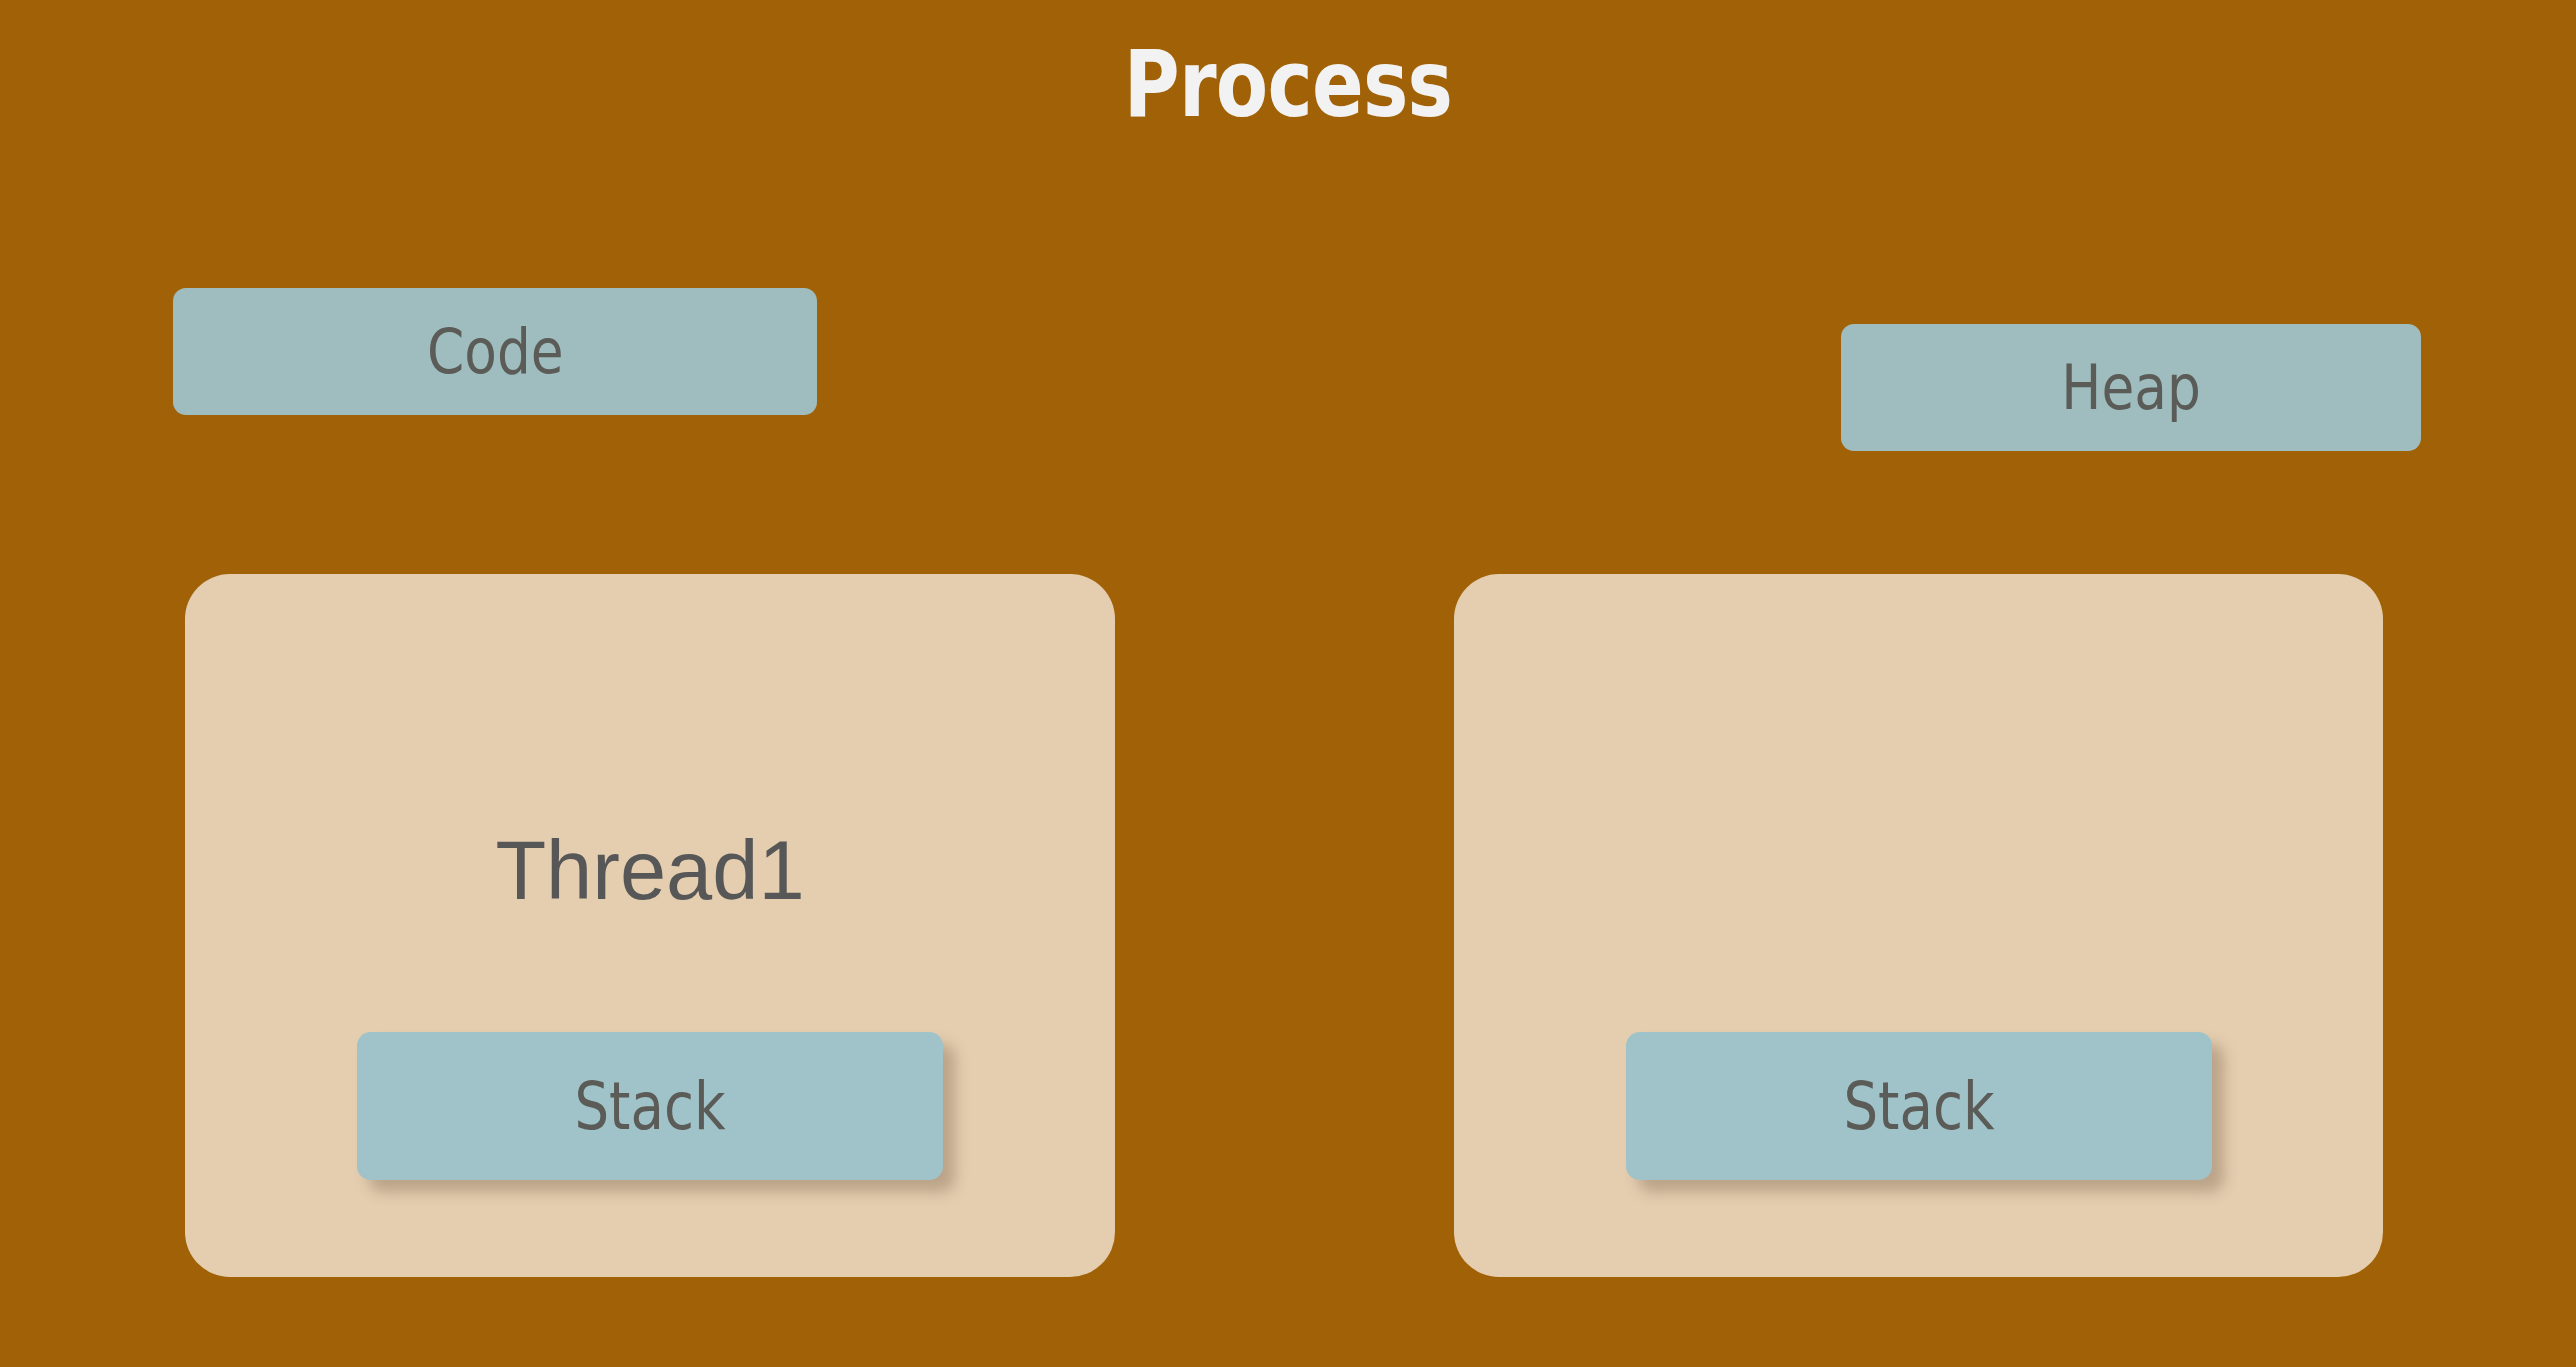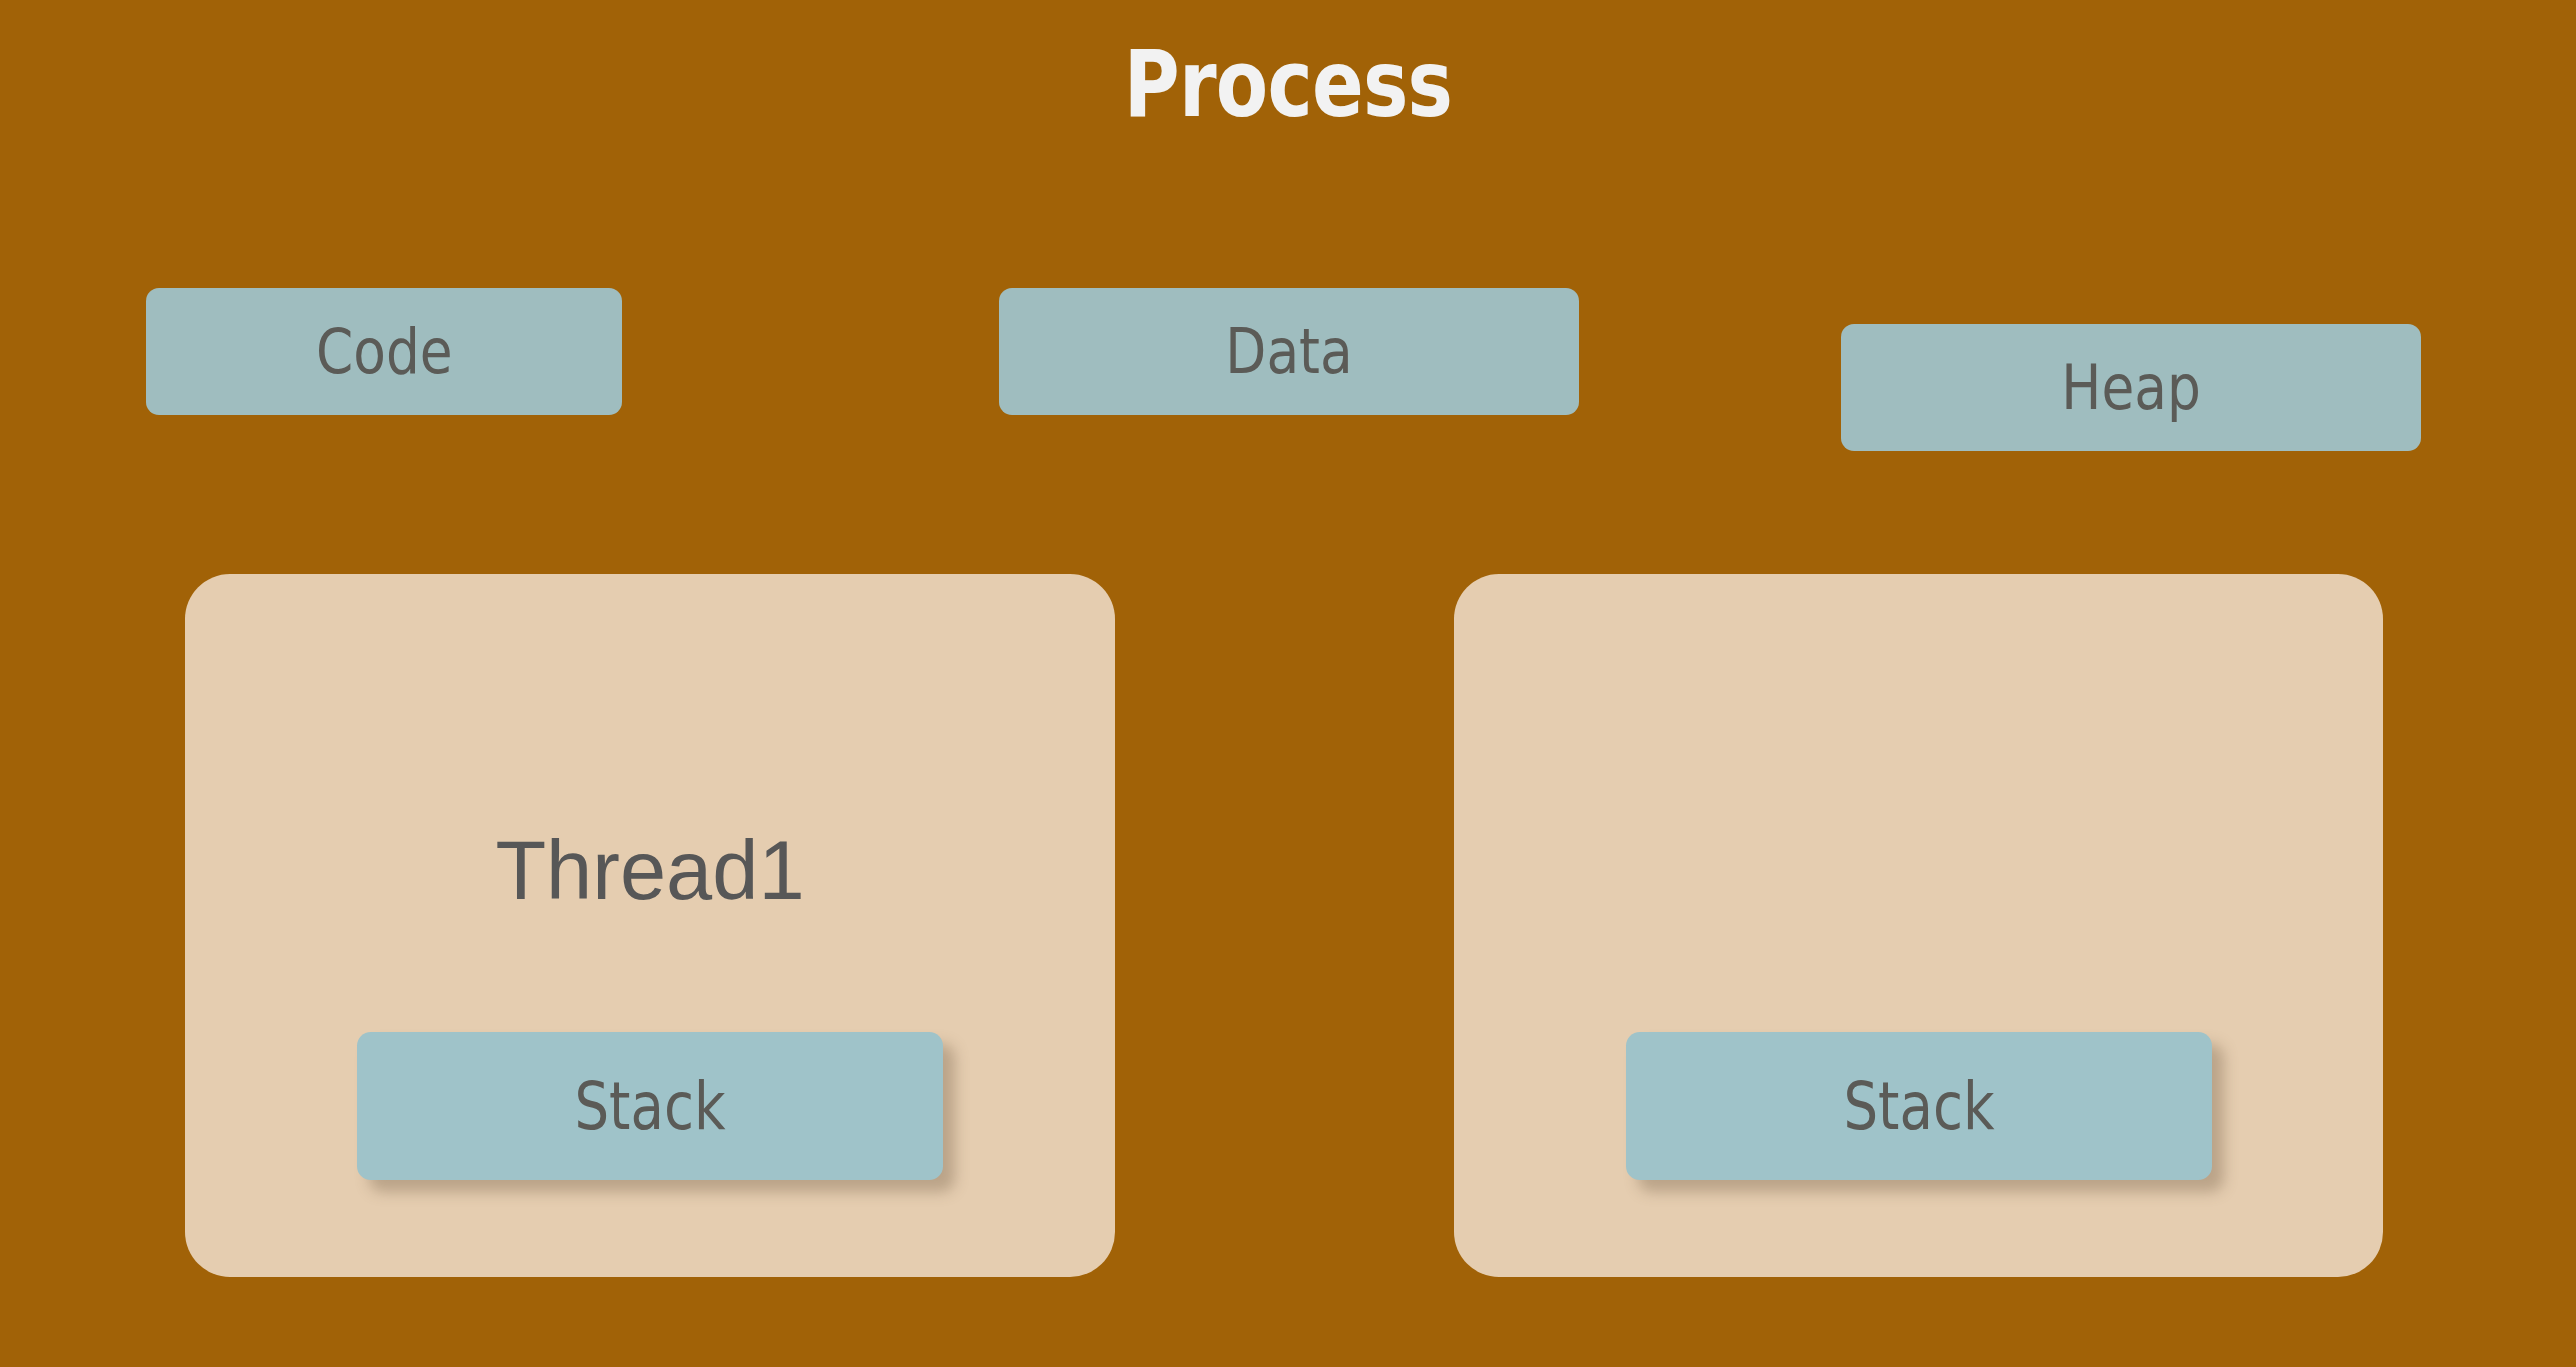--- a/index.html
+++ b/index.html
@@ -55,21 +55,21 @@
     font-size: 62px;
     line-height: 1;
     box-sizing: border-box;
   }
   .segment .seg-label {
     transform: scaleX(0.86);
     transform-origin: center center;
     white-space: nowrap;
     display: block;
   }
-  .segment.code { left: 146px;  width: 476px; align-items: center; }
+  .segment.code { left: 173px;  width: 644px; align-items: center; }
   .segment.data { left: 999px; width: 580px; }
   .segment.heap { left: 1841px; width: 580px; margin-top: 36px; }
 
   
   .thread {
     position: absolute;
     top: 574px;
     height: 703px;
     background: #e5cdb0;
     border-radius: 45px;
@@ -126,23 +126,20 @@
 <body>
 
 <div class="canvas">
 
   <div class="process-title">Process</div>
 
   <div class="segment code">
     <span class="seg-label">Code</span>
   </div>
 
-  <div class="segment data">
-    <span class="seg-label">Data</span>
-  </div>
 
   <div class="segment heap">
     <span class="seg-label">Heap</span>
   </div>
 
   <div class="thread t1">
     <div class="thread-label">Thread1</div>
     <div class="stack-box">
       <span class="stack-label">Stack</span>
     </div>

